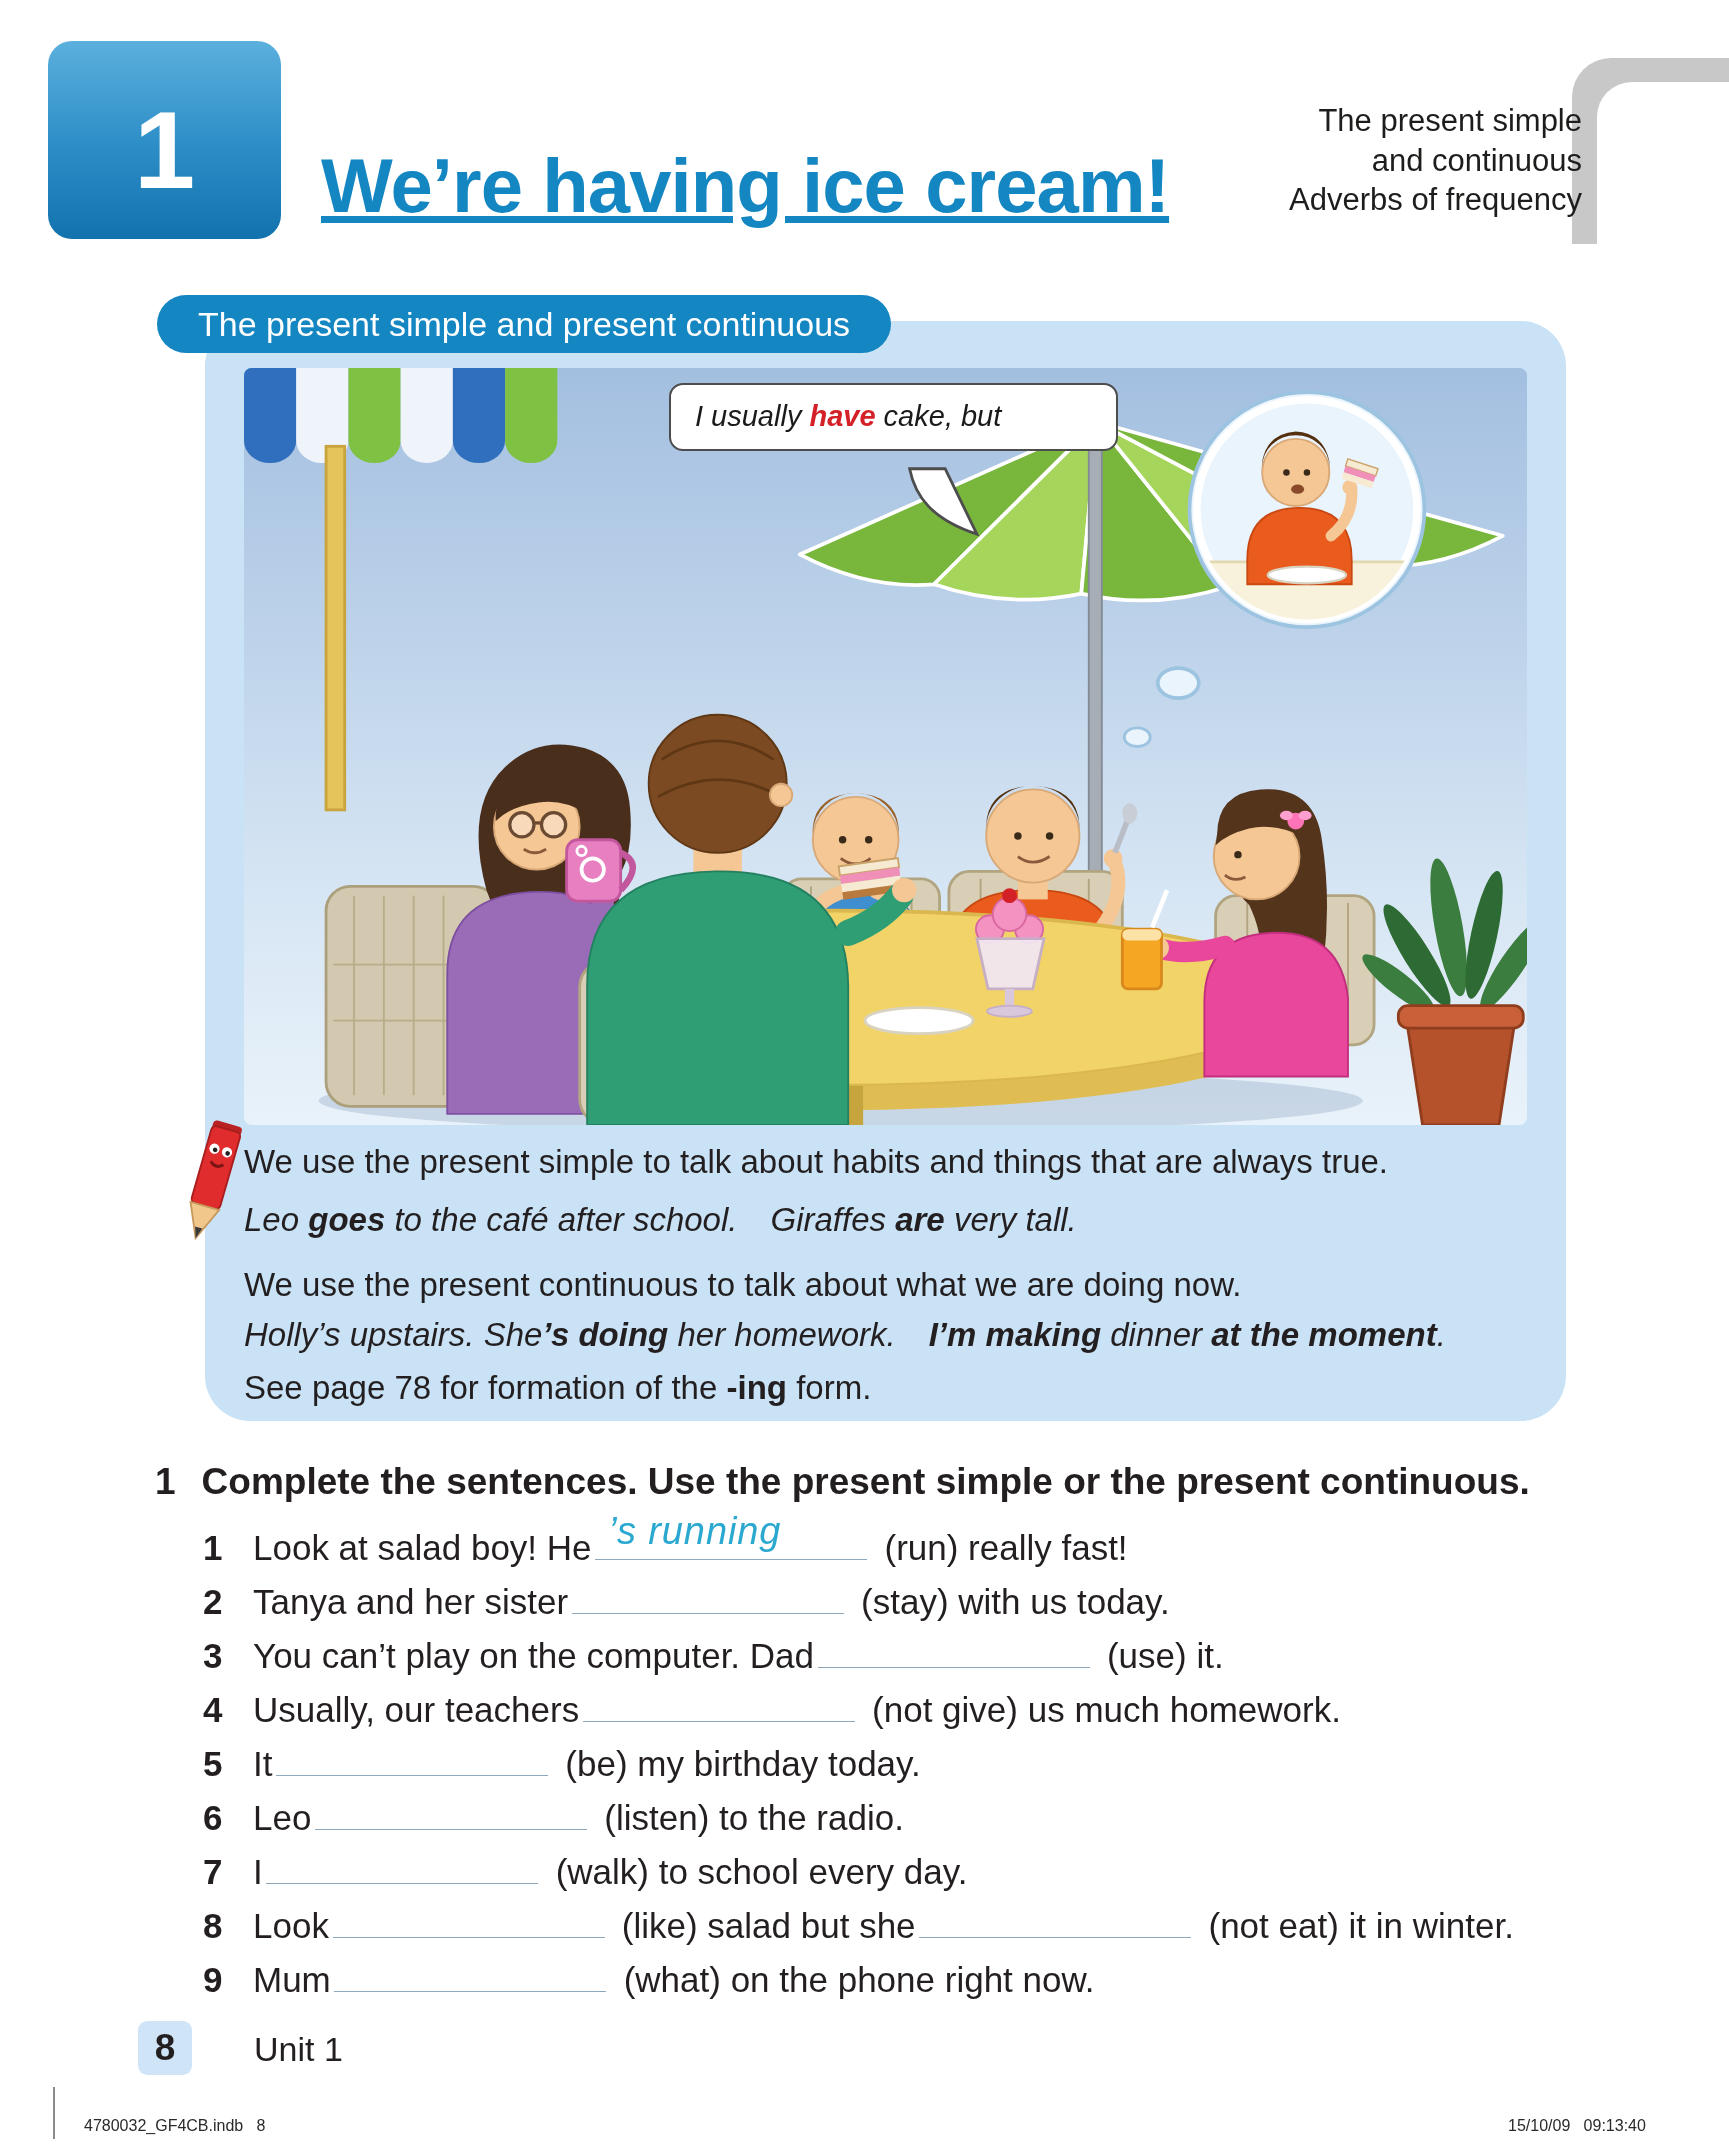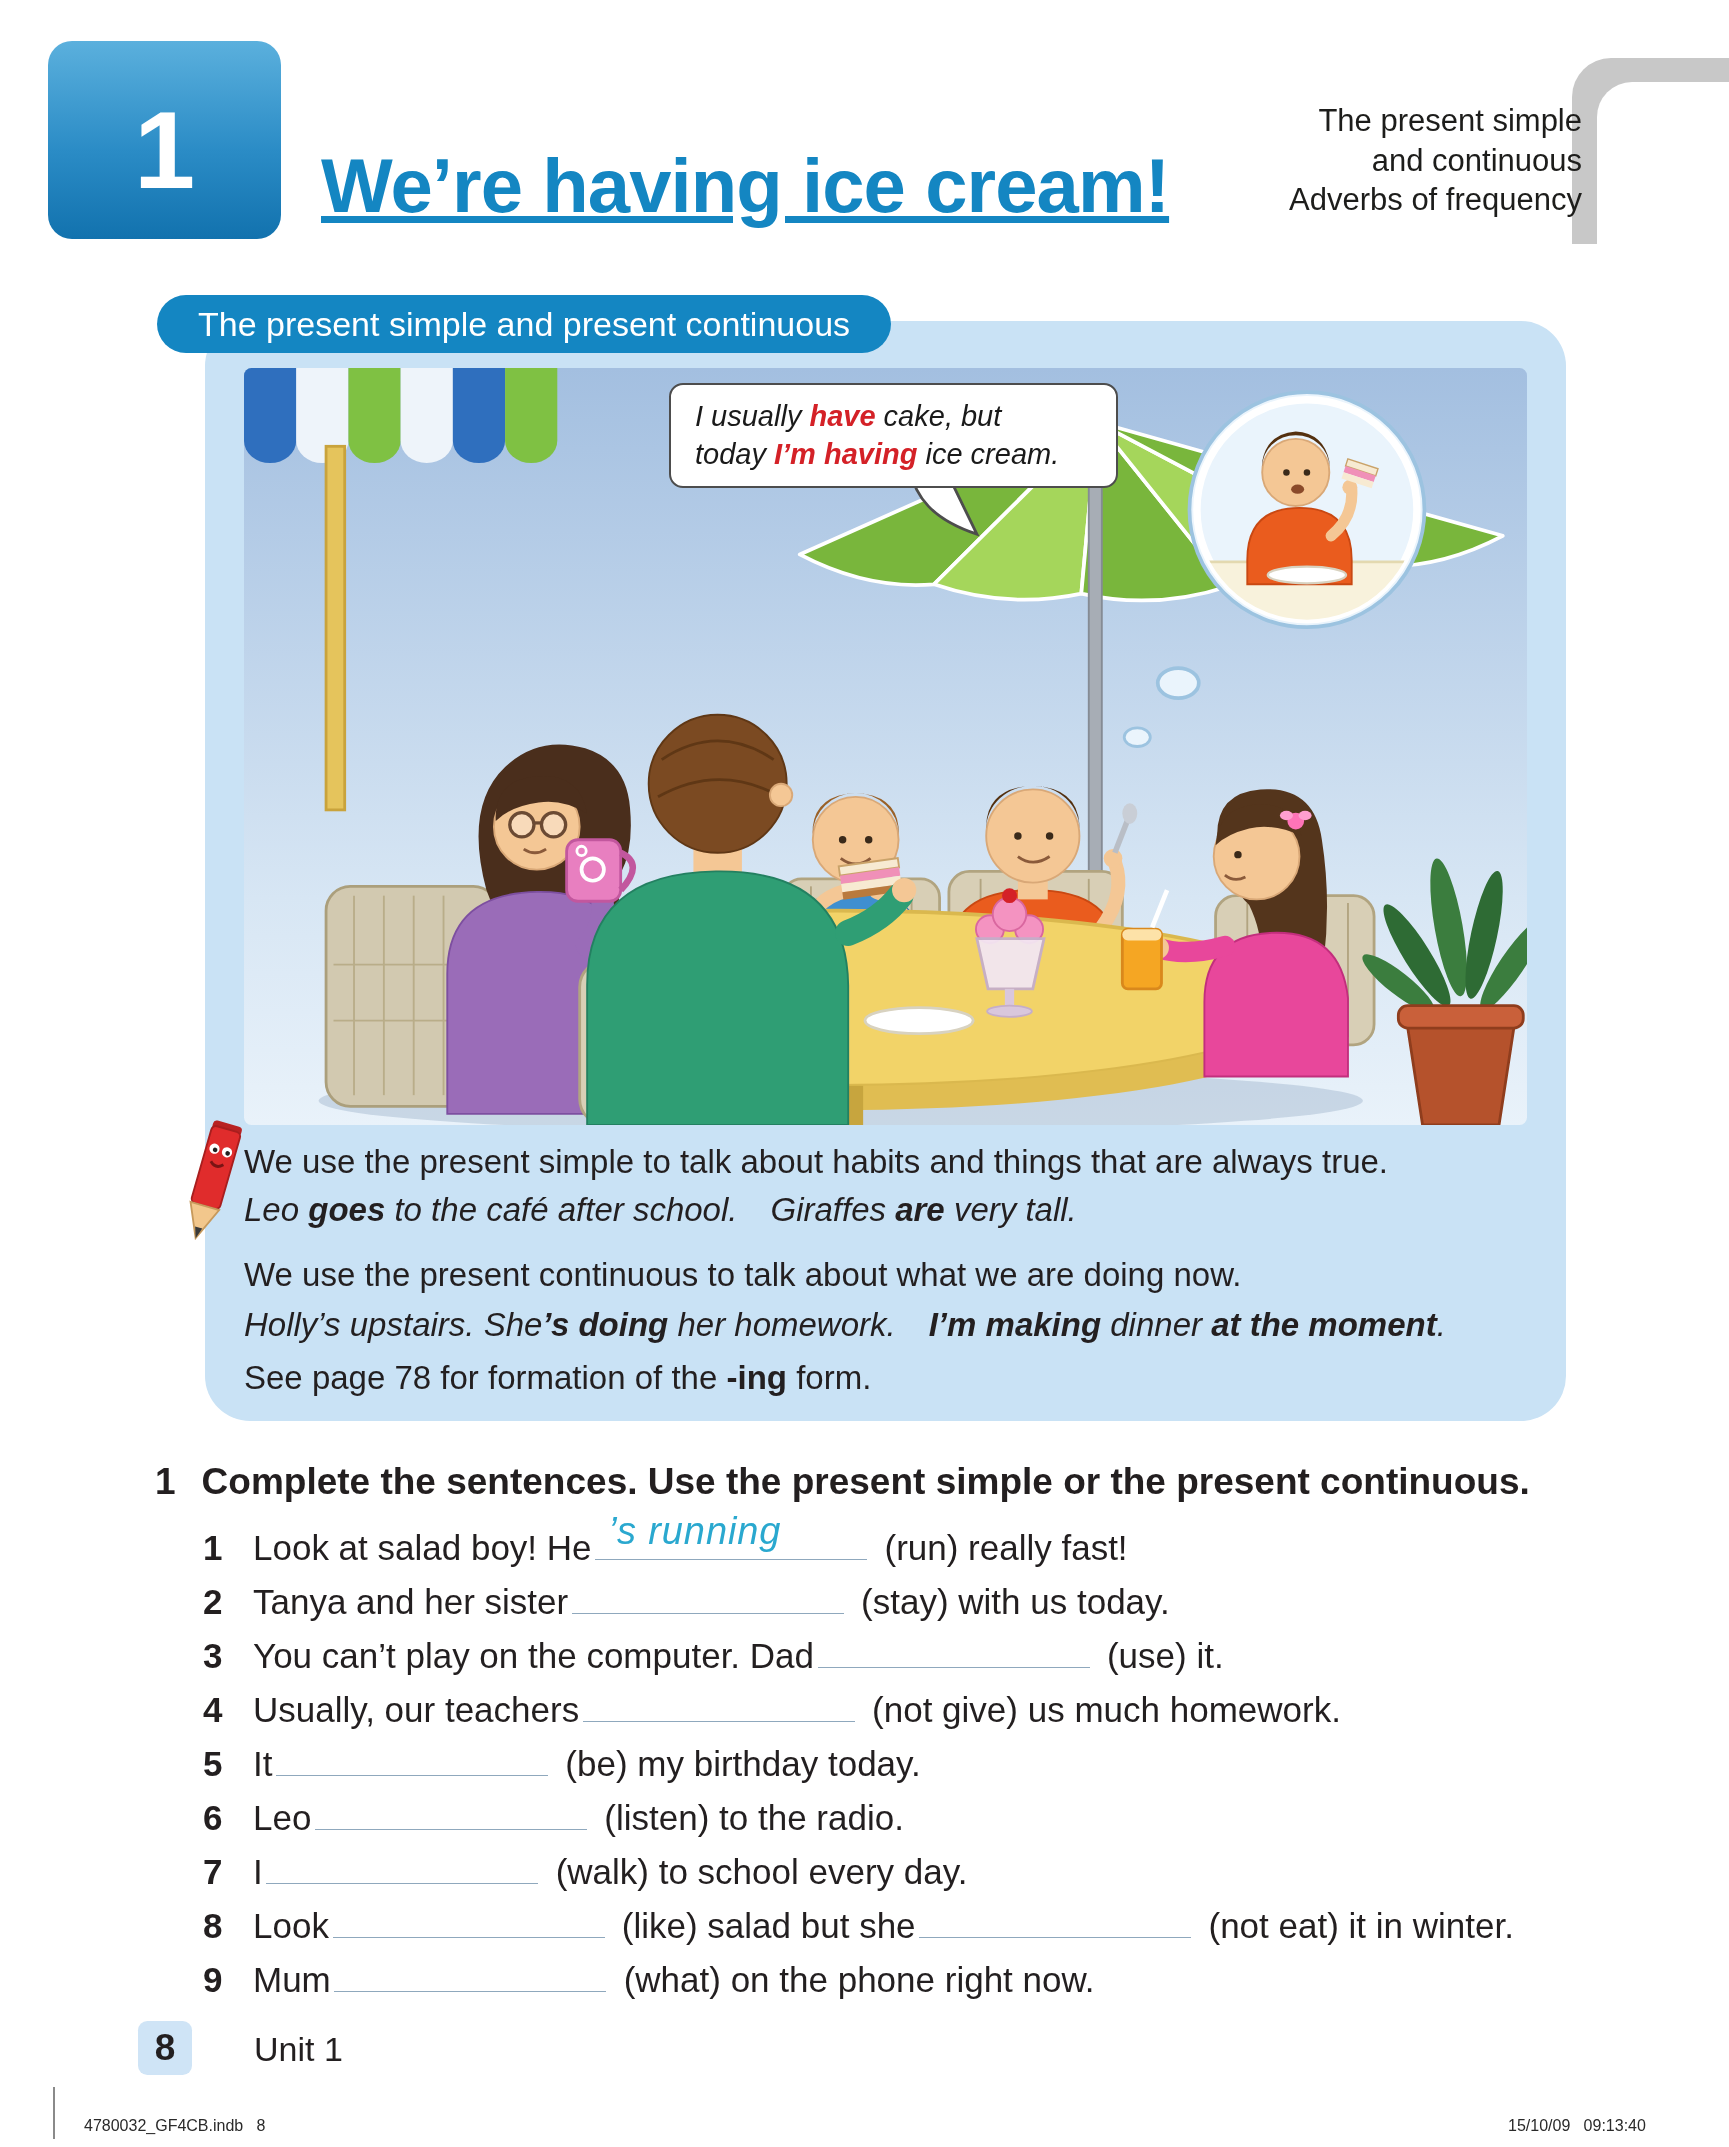--- a/index.html
+++ b/index.html
@@ -55,21 +55,21 @@
   .speech-bubble{
     position:absolute;left:425px;top:15px;width:449px;z-index:2;
     background:#fff;border:2.8px solid #4d4d4d;border-radius:14px;padding:13px 24px;
   }
   .bubble-line{font-size:29px;line-height:1.3;font-style:italic;color:#1a1a1a;}
 
   
   .pencil{position:absolute;left:-34px;top:798px;width:80px;height:131px;}
   .grammar{position:absolute;left:39px;top:817px;width:1268px;}
   .g-line{margin:0;font-size:33px;line-height:1.45;color:var(--text);}
-  .g1{margin-bottom:0;}
+  .g1{margin-bottom:10px;}
   .g2{margin-bottom:17px;}
   .g3{margin-bottom:2.8px;}
   .g4{margin-bottom:4.7px;}
   .seg-b{font-weight:bold;}
   .seg-i{font-style:italic;}
   .seg-red{color:var(--red);}
 
   
   .exercise{position:absolute;left:155px;top:1460px;width:1510px;}
   .ex-heading{display:flex;gap:26px;font-size:37px;font-weight:bold;color:var(--text);line-height:1.2;}
@@ -334,21 +334,20 @@
         <path d="M1246,694 h118 l-18,118 h-82 z" fill="#b5522c" stroke="#8f3d1d" stroke-width="3"></path>
         <rect x="1238" y="684" width="134" height="24" rx="10" fill="#c9603a" stroke="#8f3d1d" stroke-width="3"></rect>
       </g>
     </svg>
 
     <svg class="bubble-tail" viewBox="0 0 92 92" xmlns="http://www.w3.org/2000/svg">
       <path d="M6,4 C12,34 30,58 78,74 L44,4 Z" fill="#ffffff" stroke="#4d4d4d" stroke-width="3"></path>
     </svg>
     <div class="speech-bubble">
       <div class="bubble-line"><span>I usually </span><span class="seg-b seg-red">have</span><span> cake, but</span></div>
-      <div class="bubble-line"><span>today </span><span class="seg-b seg-red">I’m having</span><span> ice cream.</span></div>
     </div>
   </div>
 
   <svg class="pencil" viewBox="0 0 86 140" xmlns="http://www.w3.org/2000/svg">
     <g transform="rotate(16 43 70)">
       <rect x="27" y="2" width="32" height="10" rx="4" fill="#b82222"></rect>
       <rect x="27" y="8" width="32" height="86" rx="5" fill="#e02c2c" stroke="#a81e1e" stroke-width="2"></rect>
       <path d="M27,94 h32 l-16,36 z" fill="#f2c78c" stroke="#c79a5c" stroke-width="2"></path>
       <path d="M39,118 l4,12 4,-12 z" fill="#3a3a3a"></path>
       <circle cx="36" cy="32" r="5.5" fill="#ffffff"></circle>

